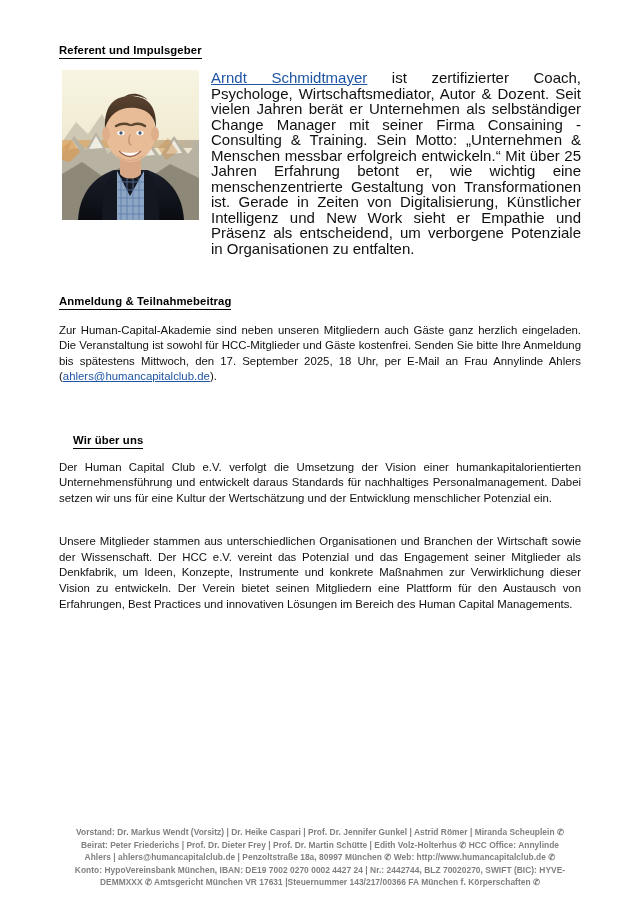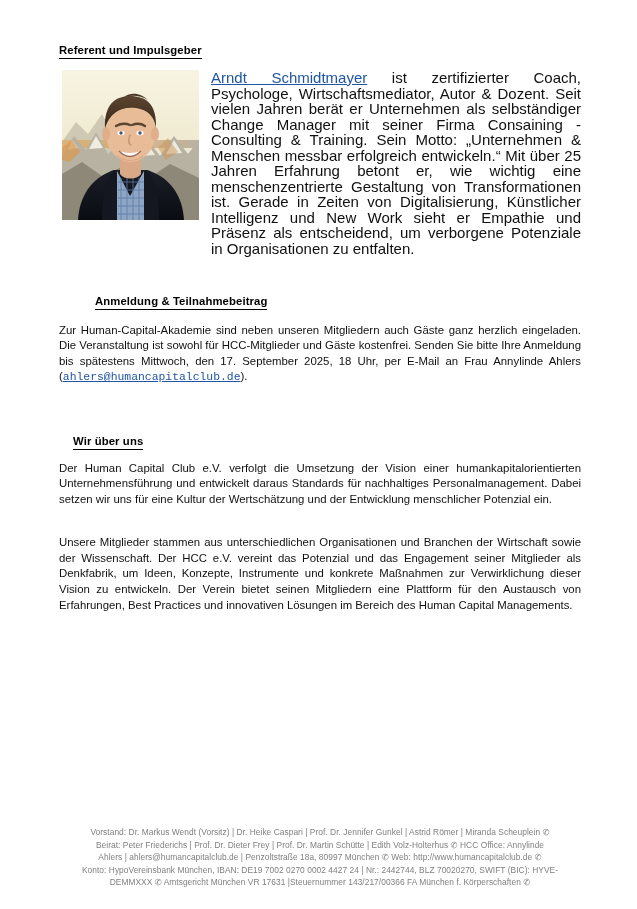--- a/index.html
+++ b/index.html
@@ -64,47 +64,46 @@
     text-align: justify;
     color: #101010;
   }
   a.link {
     color: #1F55A5;
     text-decoration: underline;
   }
   a.link-email {
     color: #1F55A5;
     text-decoration: underline;
-    font-family: Liberation Mono, monospace;
   }
 
   
   .para {
     font-size: 11.4px;
     line-height: 15.55px;
     text-align: justify;
     color: #101010;
     margin: 0;
   }
-  .block-gap-1 { margin-top: 34px; margin-left: 36px; }
+  .block-gap-1 { margin-top: 34px; }
   .block-gap-2 { margin-top: 13px; }
   .block-gap-3 { margin-top: 45px; margin-left: 14px; }
   .block-gap-4 { margin-top: 11px; }
   .para + .para { margin-top: 28px; }
 
   
   .footer {
     position: absolute;
     left: 59px;
     top: 826px;
     width: 522px;
     text-align: center;
     font-size: 8.4px;
     line-height: 12.6px;
-    font-weight: normal;
+    font-weight: bold;
     color: #808080;
     letter-spacing: 0.005em;
   }
 </style>
 </head>
 <body>
 
 <div class="page">
 
   <div class="content">

